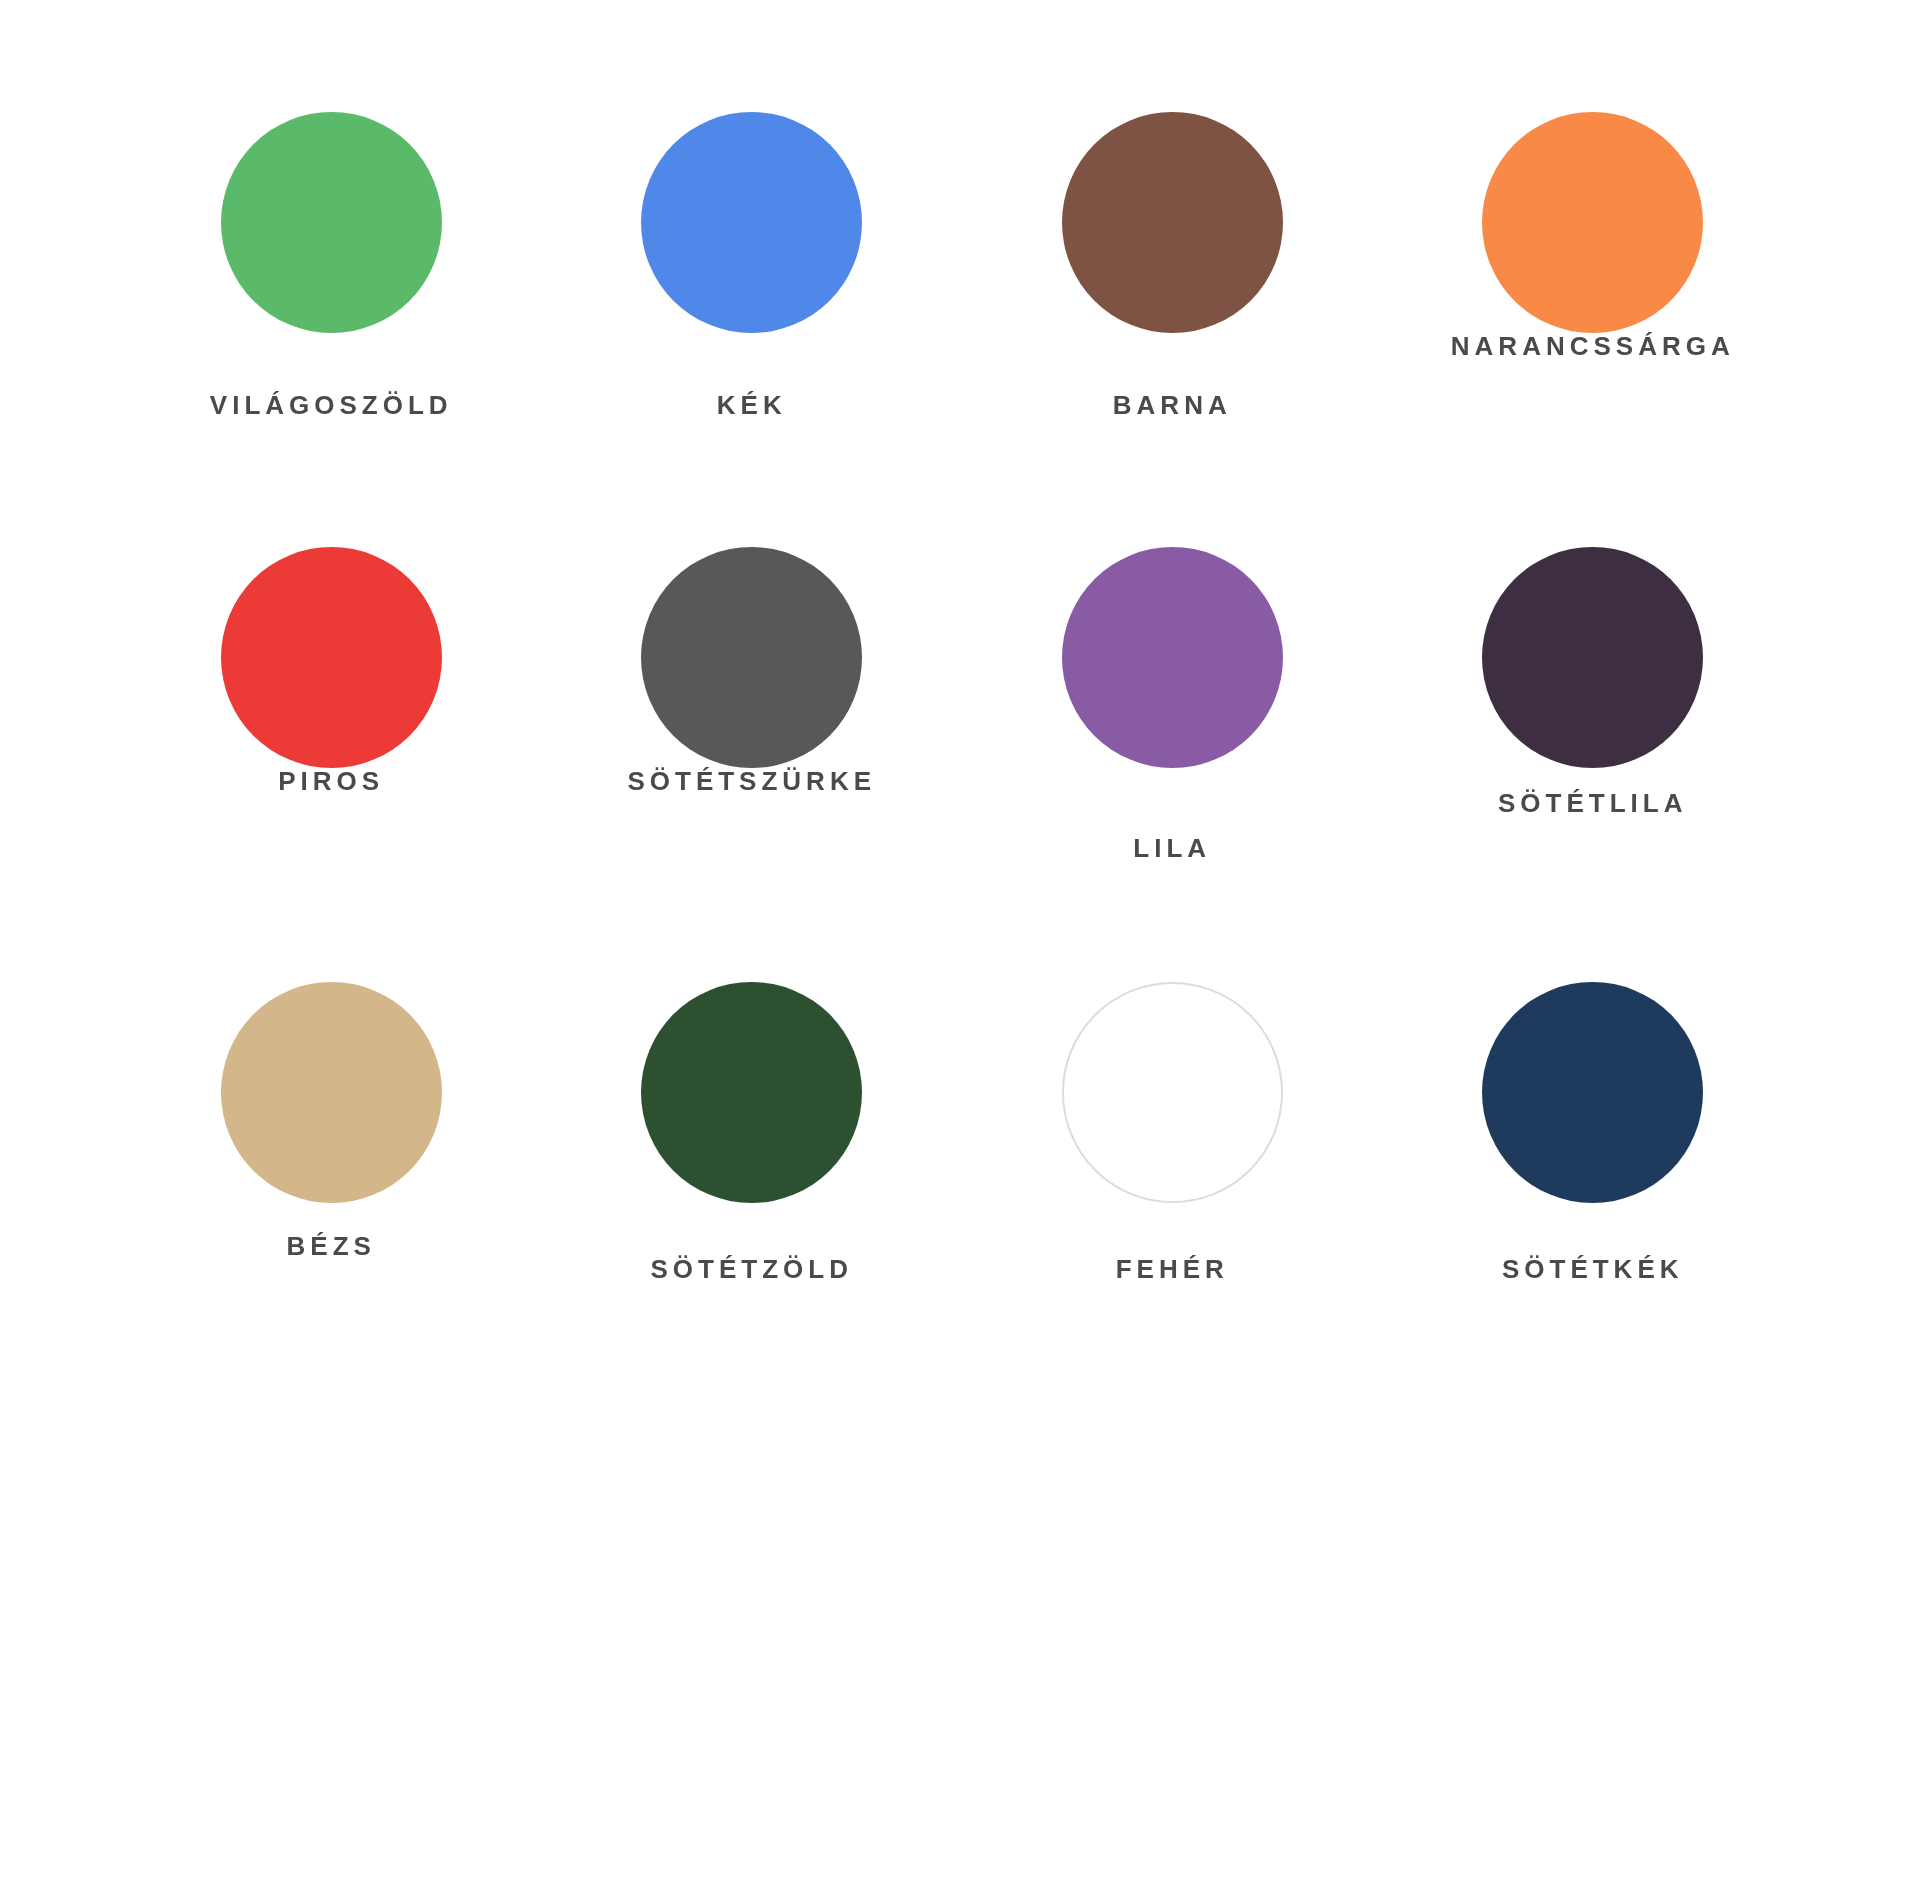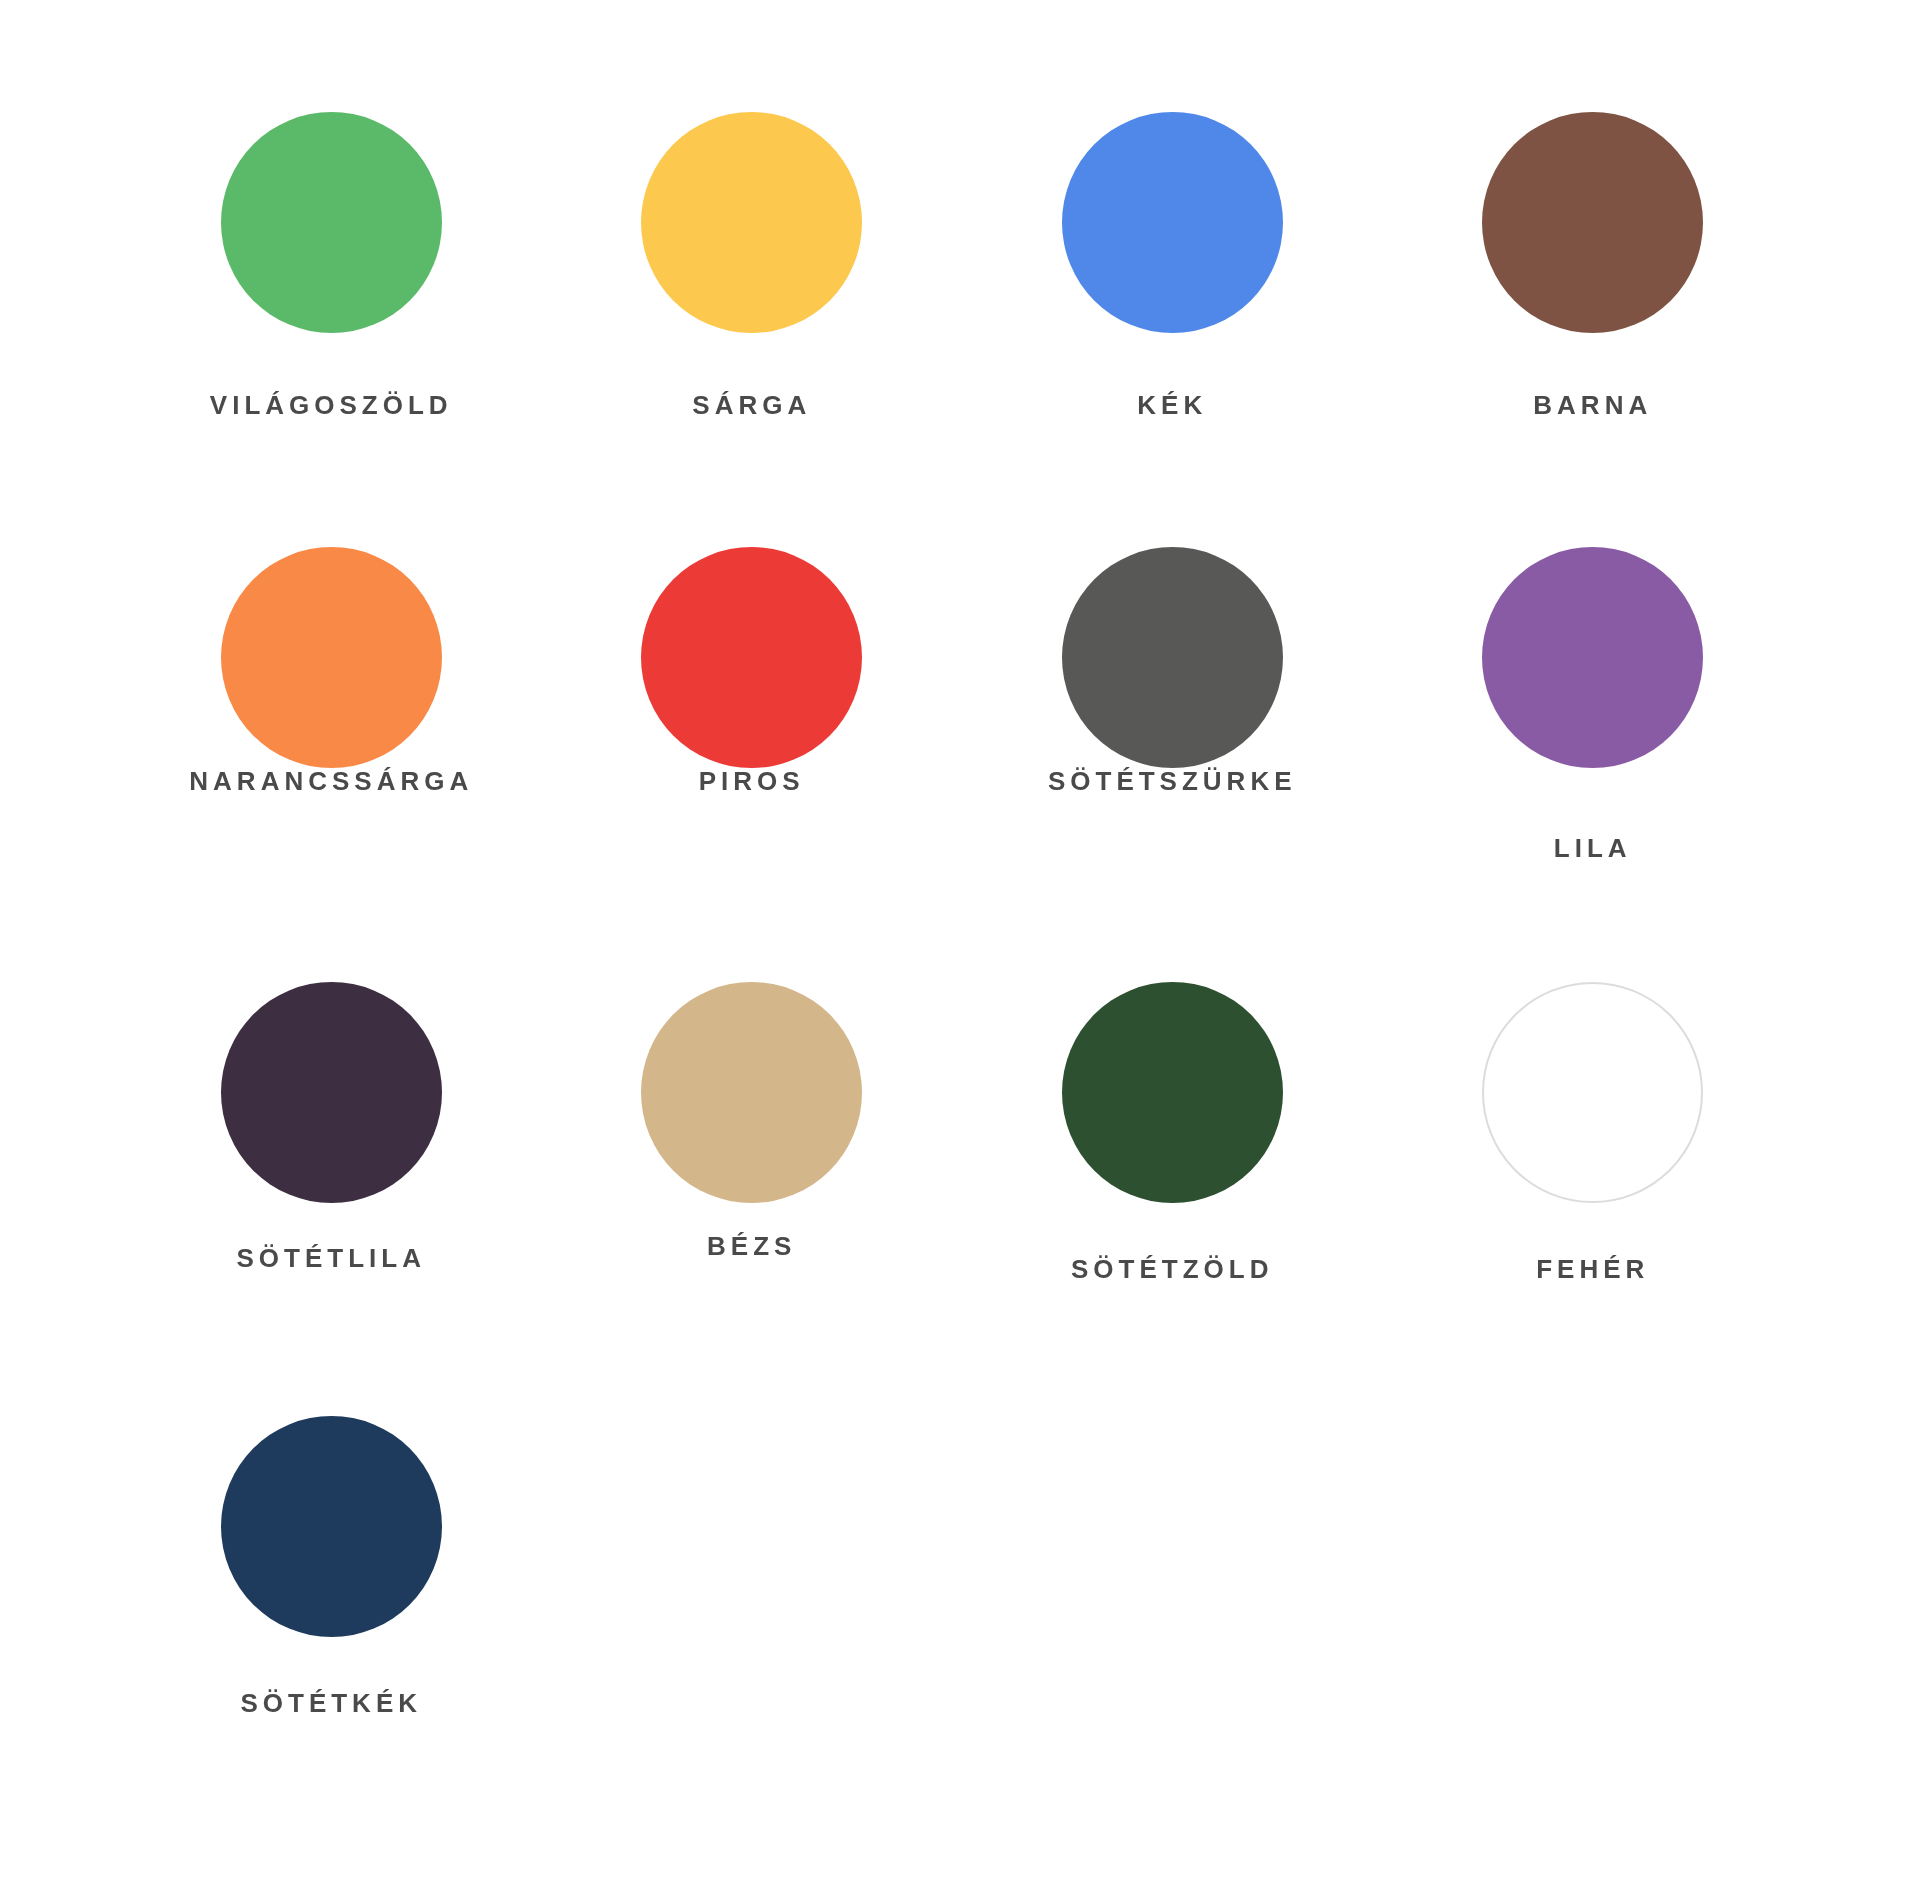--- a/index.html
+++ b/index.html
@@ -68,36 +68,32 @@
     line-height: 1;
   }
 
   
   .row-1 .swatch-label { margin-top: 59px; }
   .row-2 .swatch-label { }
   .row-3 .swatch-label { margin-top: 59px; }
   .row-4 .swatch-label { margin-top: 53px; }
 
   
-  .nudge-up-18 .swatch-label { margin-top: 42px; }
+  .nudge-up-18 .swatch-label { margin-top: 22px; }
   .nudge-up-12 .swatch-label { margin-top: 30px; }
   .nudge-down-8 .swatch-label { margin-top: 67px; }
 </style>
 </head>
 <body>
 
 <div class="palette-board">
   <div class="swatch-grid" id="swatch-grid">
       <div class="swatch row-1">
         <div class="swatch-disc" style="background: rgb(91, 186, 106);"></div>
         <div class="swatch-label">VILÁGOSZÖLD</div>
-      </div>
-      <div class="swatch row-1">
-        <div class="swatch-disc" style="background: rgb(252, 200, 77);"></div>
-        <div class="swatch-label">SÁRGA</div>
       </div>
       <div class="swatch row-1">
         <div class="swatch-disc" style="background: rgb(79, 136, 232);"></div>
         <div class="swatch-label">KÉK</div>
       </div>
       <div class="swatch row-1">
         <div class="swatch-disc" style="background: rgb(126, 83, 67);"></div>
         <div class="swatch-label">BARNA</div>
       </div>
       <div class="swatch row-2">

